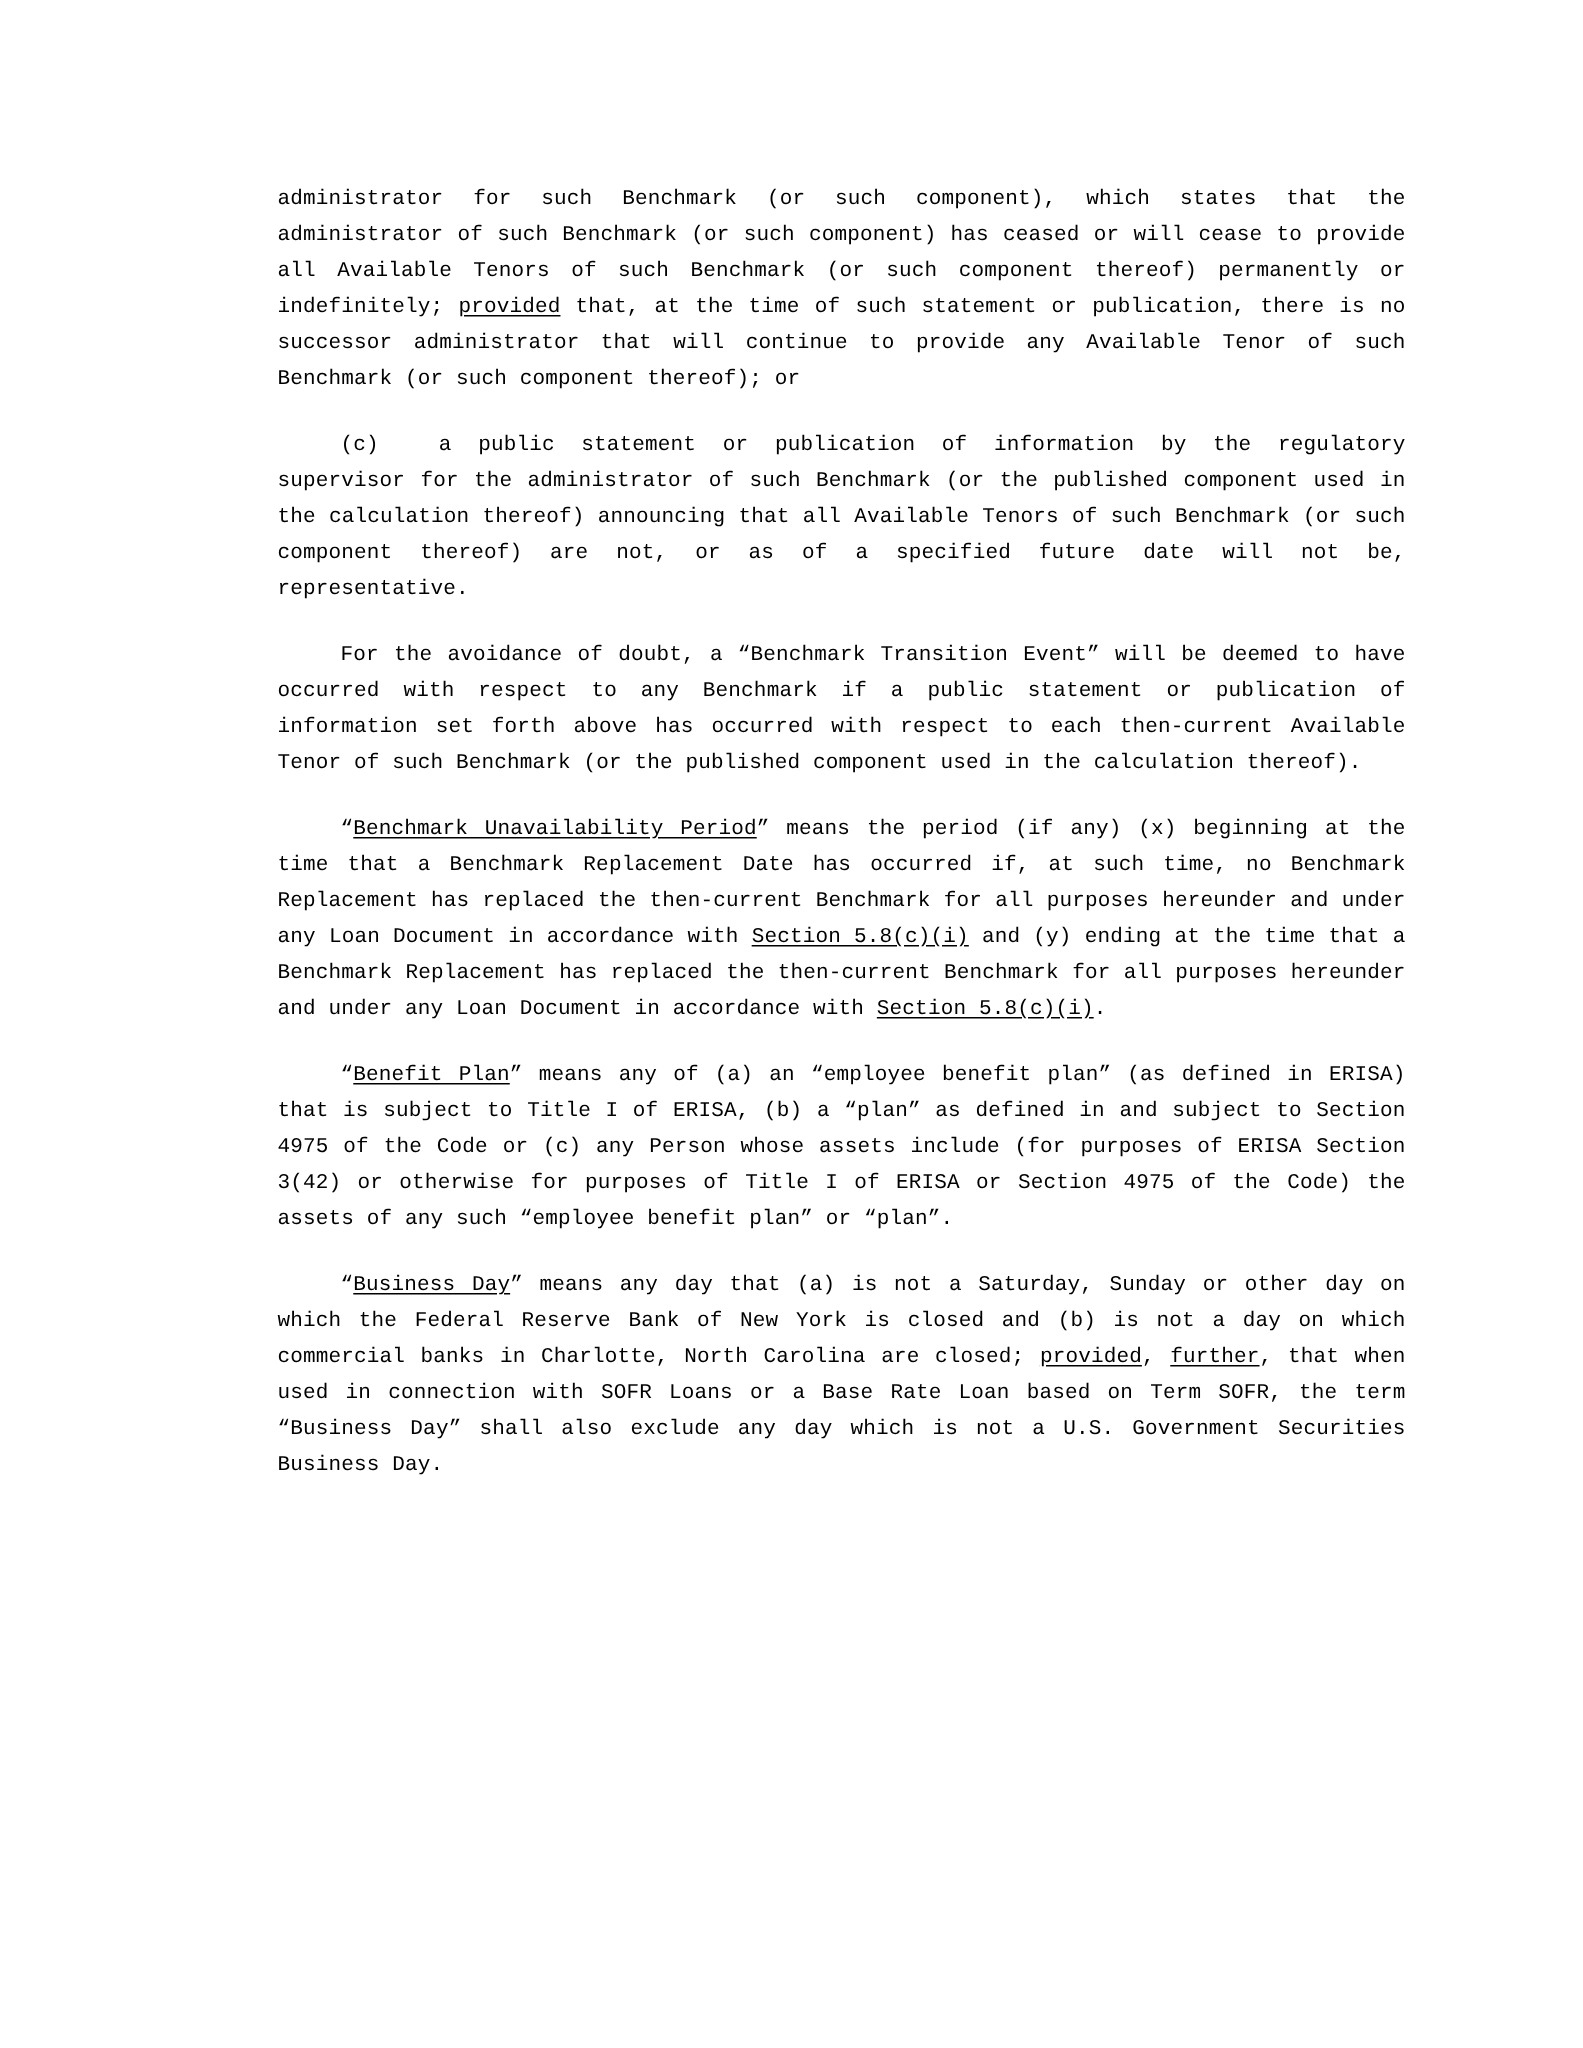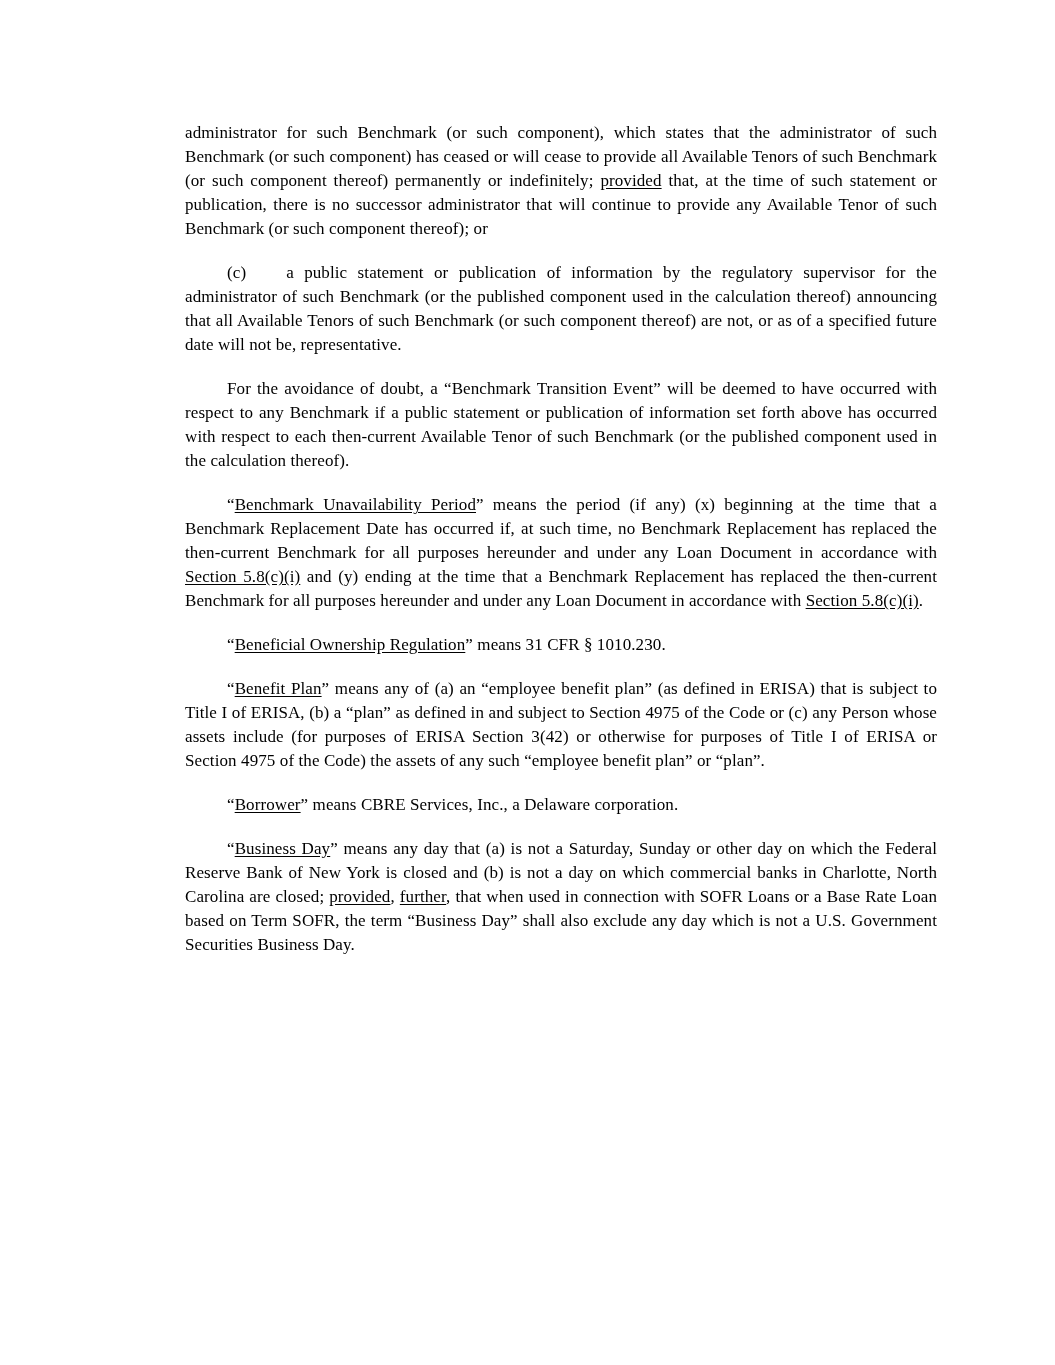--- a/index.html
+++ b/index.html
@@ -16,37 +16,36 @@
     background: #ffffff;
     overflow: hidden;
   }
   .doc-body {
     position: absolute;
     left: 185px; top: 121px;
     width: 752px;
   }
   .para {
     margin: 0 0 20px 0;
-    font-size: 17px;
+    font-size: 14px;
     line-height: 24px;
     text-align: justify;
     letter-spacing: 0.1px;
+    font-family: Liberation Mono, monospace;
   }
   .para.indent { text-indent: 42px; }
   .run { white-space: pre-wrap; }
   .u { text-decoration: underline; text-underline-offset: 2px; }
   .tab { display: inline-block; width: 40px; }
 </style>
 </head>
 <body>
 
 <div class="page">
   <div class="doc-body">
       <p class="para"><span class="run">administrator for such Benchmark (or such component), which states that the administrator of such Benchmark (or such component) has ceased or will cease to provide all Available Tenors of such Benchmark (or such component thereof) permanently or indefinitely; </span><span class="run u">provided</span><span class="run"> that, at the time of such statement or publication, there is no successor administrator that will continue to provide any Available Tenor of such Benchmark (or such component thereof); or</span></p>
       <p class="para indent"><span class="run">(c)</span><span class="tab"></span><span class="run">a public statement or publication of information by the regulatory supervisor for the administrator of such Benchmark (or the published component used in the calculation thereof) announcing that all Available Tenors of such Benchmark (or such component thereof) are not, or as of a specified future date will not be, representative.</span></p>
       <p class="para indent"><span class="run">For the avoidance of doubt, a “Benchmark Transition Event” will be deemed to have occurred with respect to any Benchmark if a public statement or publication of information set forth above has occurred with respect to each then-current Available Tenor of such Benchmark (or the published component used in the calculation thereof).</span></p>
       <p class="para indent"><span class="run">“</span><span class="run u">Benchmark Unavailability Period</span><span class="run">” means the period (if any) (x) beginning at the time that a Benchmark Replacement Date has occurred if, at such time, no Benchmark Replacement has replaced the then-current Benchmark for all purposes hereunder and under any Loan Document in accordance with </span><span class="run u">Section 5.8(c)(i)</span><span class="run"> and (y) ending at the time that a Benchmark Replacement has replaced the then-current Benchmark for all purposes hereunder and under any Loan Document in accordance with </span><span class="run u">Section 5.8(c)(i)</span><span class="run">.</span></p>
-      <p class="para indent"><span class="run">“</span><span class="run u">Beneficial Ownership Regulation</span><span class="run">” means 31 CFR § 1010.230.</span></p>
       <p class="para indent"><span class="run">“</span><span class="run u">Benefit Plan</span><span class="run">” means any of (a) an “employee benefit plan” (as defined in ERISA) that is subject to Title I of ERISA, (b) a “plan” as defined in and subject to Section 4975 of the Code or (c) any Person whose assets include (for purposes of ERISA Section 3(42) or otherwise for purposes of Title I of ERISA or Section 4975 of the Code) the assets of any such “employee benefit plan” or “plan”.</span></p>
-      <p class="para indent"><span class="run">“</span><span class="run u">Borrower</span><span class="run">” means CBRE Services, Inc., a Delaware corporation.</span></p>
       <p class="para indent"><span class="run">“</span><span class="run u">Business Day</span><span class="run">” means any day that (a) is not a Saturday, Sunday or other day on which the Federal Reserve Bank of New York is closed and (b) is not a day on which commercial banks in Charlotte, North Carolina are closed; </span><span class="run u">provided</span><span class="run">, </span><span class="run u">further</span><span class="run">, that when used in connection with SOFR Loans or a Base Rate Loan based on Term SOFR, the term “Business Day” shall also exclude any day which is not a U.S. Government Securities Business Day.</span></p>
     </div>
 </div>
 
 </body></html>

